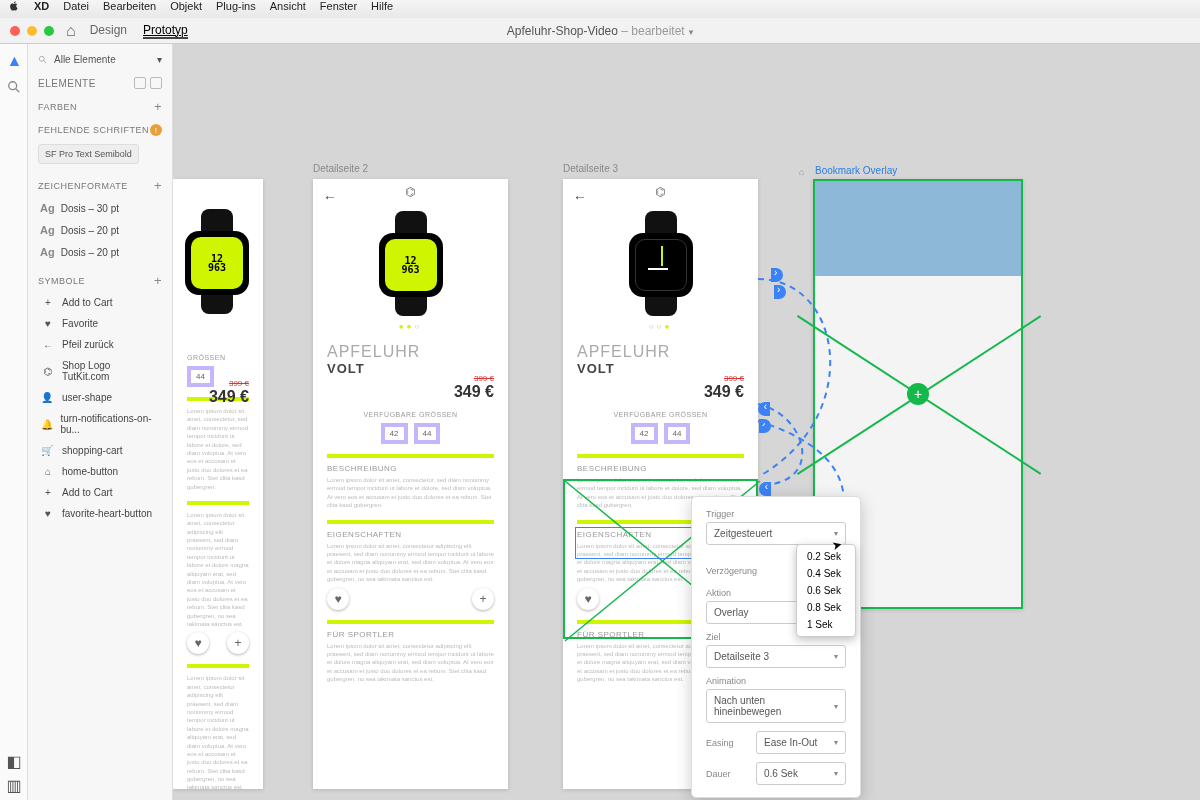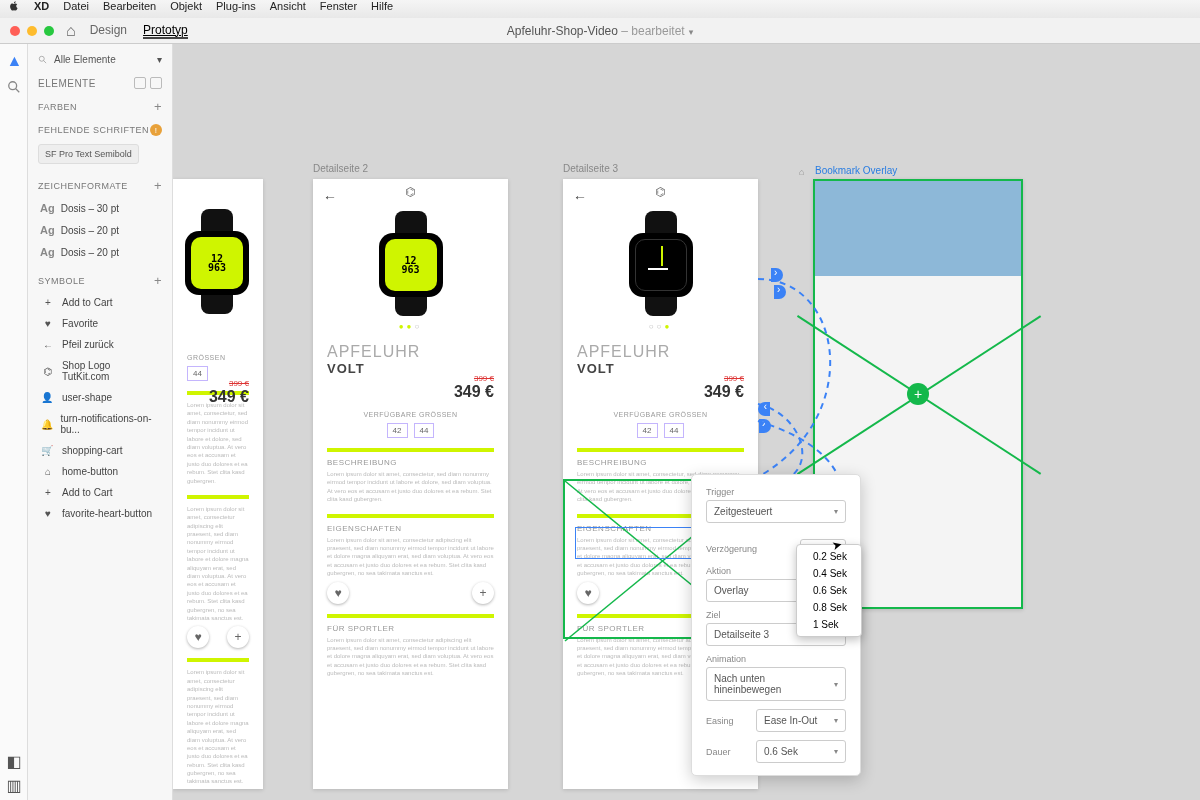--- a/index.html
+++ b/index.html
@@ -66,21 +66,21 @@
 .watch.analog .screen::after{content:""; position:absolute; width:20px; height:2px; background:#fff; top:28px; left:12px;}
 .dots{ text-align:center; margin-top:6px; font-size:8px; color:#cff500; letter-spacing:3px;}
 .dots .grey{color:#bbb}
 .prod-name{ font-size:16px; color:#aaa; letter-spacing:1px; margin-top:12px;}
 .prod-variant{ font-size:13px; font-weight:700; color:#444; letter-spacing:1px;}
 .price-row{ position:absolute; right:14px; top:195px; text-align:right;}
 .price-old{ font-size:8px; color:#d33; text-decoration:line-through;}
 .price-new{ font-size:16px; font-weight:700; color:#333;}
 .sizes-label{ font-size:7px; color:#999; text-align:center; margin-top:35px; letter-spacing:.5px;}
 .size-boxes{ display:flex; gap:6px; justify-content:center; margin-top:5px;}
-.size-boxes span{ border:1px solid #c4b5fd; padding:2px 5px; font-size:8px;}
+.size-boxes span{ border:4px solid #c4b5fd; padding:2px 5px; font-size:8px;}
 .sep{ height:4px; background:#cff500; margin:10px 0 6px;}
 .sec-title{ font-size:8px; color:#999; letter-spacing:.5px; margin-bottom:3px;}
 .blurb{ font-size:6px; color:#bbb; line-height:1.4;}
 .circ-btns{ display:flex; justify-content:space-between; margin-top:4px;}
 .circ-btns span{ width:22px; height:22px; border-radius:50%; background:#fff; box-shadow:0 1px 3px rgba(0,0,0,.3); display:flex; align-items:center; justify-content:center; font-size:12px;}
 
 
 .overlay-ab{ border:2px solid #14b84b;}
 .overlay-ab .diag1,.overlay-ab .diag2{ position:absolute; width:141%; height:2px; background:#14b84b; top:50%; left:-20%; transform-origin:center;}
 .overlay-ab .diag1{ transform:rotate(33deg);}
@@ -104,21 +104,21 @@
 .proto-pop{ position:absolute; background:#fff; border:1px solid #ddd; border-radius:5px; box-shadow:0 4px 16px rgba(0,0,0,.2); padding:12px 14px; width:170px; font-size:10px; color:#555; z-index:10;}
 .proto-pop .lbl{ font-size:9px; color:#888; margin-bottom:3px; margin-top:8px;}
 .proto-pop .lbl:first-child{margin-top:0}
 .proto-pop .sel{ border:1px solid #ccc; border-radius:3px; padding:5px 7px; font-size:10px; display:flex; justify-content:space-between; align-items:center; background:#fff;}
 .proto-pop .sel .chev{ font-size:8px; color:#888;}
 .proto-pop .inline-row{display:flex; align-items:center; justify-content:space-between}
 .proto-pop input[type=text]{ width:46px; border:1px solid #ccc; border-radius:3px; padding:3px 5px; font-size:10px;}
 
 
 .delay-menu{ position:absolute; background:#fff; border:1px solid #ccc; border-radius:4px; box-shadow:0 3px 10px rgba(0,0,0,.25); font-size:10px; z-index:20; padding:3px 0;}
-.delay-menu div{ padding:3px 14px 3px 16px; white-space:nowrap; cursor:default;}
+.delay-menu div{ padding:3px 14px 3px 10px; white-space:nowrap; cursor:default;}
 .cursor{ position:absolute; font-size:12px; z-index:25; transform:rotate(-15deg);}
 
 .halfhidden .price-row{top:200px}
 
 svg{overflow:visible}
 </style>
 </head>
 <body>
 
 <div class="menubar">
@@ -389,21 +389,21 @@
 
   <div class="artboard overlay-ab" style="left:640px; top:135px; width:210px; height:430px; background:#f4f4f4">
     <div class="ab-label blue">Bookmark Overlay</div>
     <span style="position:absolute;top:-14px;left:-16px;font-size:9px;color:#888">⌂</span>
     <div class="overlay-blue"></div>
     <div class="diag1"></div>
       <div class="diag2"></div>
     <div class="add-handle">+</div>
   </div>
 
-  <div class="proto-pop" style="left:518px; top:430px;">
+  <div class="proto-pop" style="left:518px; top:452px;">
     <div class="lbl">Trigger</div>
     <div class="sel">
         <span>Zeitgesteuert</span>
         <span class="chev">▾</span>
       </div>
     <div class="inline-row" style="margin-top:16px">
       <span class="lbl" style="margin:0">Verzögerung</span>
       <input type="text" value="2" style="">
     </div>
     <div class="lbl">Aktion</div>

